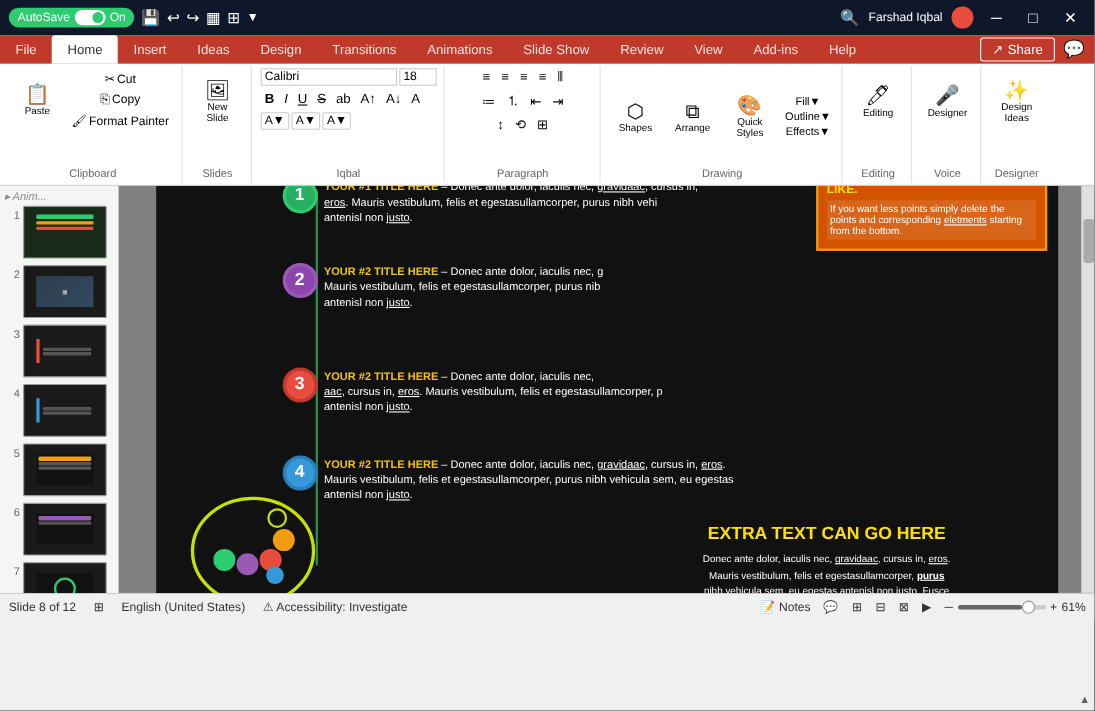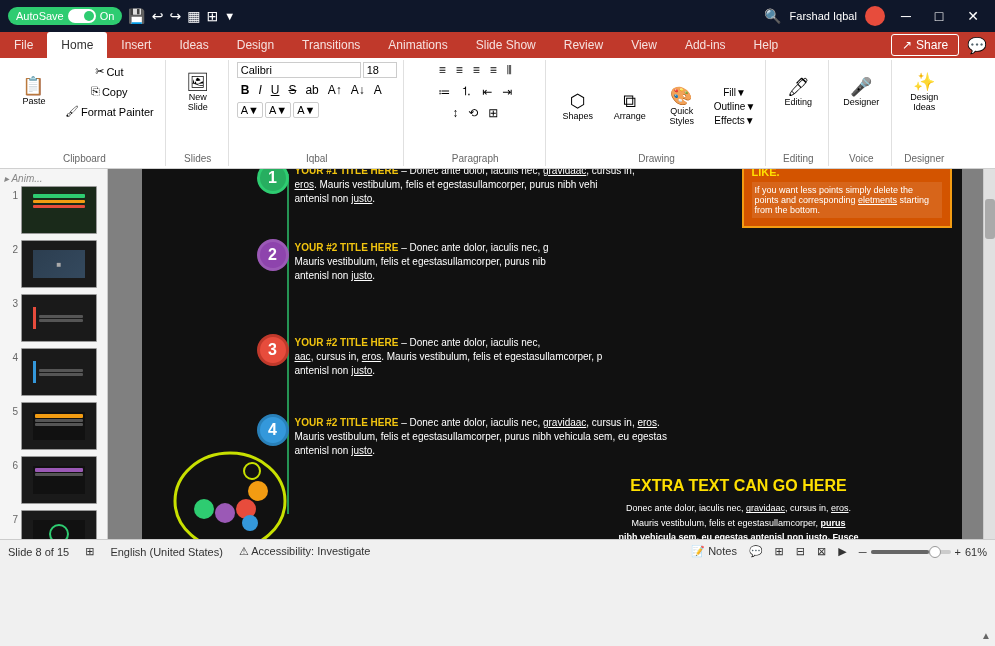--- a/index.html
+++ b/index.html
@@ -379,39 +379,39 @@
           <circle cx="34" cy="68" r="10" fill="#2ecc71"></circle>
           <circle cx="55" cy="72" r="10" fill="#9b59b6"></circle>
           <circle cx="76" cy="68" r="10" fill="#e74c3c"></circle>
           <circle cx="88" cy="50" r="10" fill="#f39c12"></circle>
           <circle cx="80" cy="82" r="8" fill="#3498db"></circle>
 
           <circle cx="82" cy="30" r="8" fill="#111" stroke="#c8e000" stroke-width="2"></circle>
         </svg>
       </div>
 
-      <div style="position:absolute;right:28px;bottom:25px;width:390px;text-align:center;">
+      <div style="position:absolute;right:15px;bottom:25px;width:390px;text-align:center;">
         <div style="color:#ffe000;font-size:16px;font-weight:bold;margin-bottom:6px;">EXTRA TEXT CAN GO HERE</div>
         <div style="color:white;font-size:9px;line-height:1.6;">
           Donec ante dolor, iaculis nec, <span style="text-decoration:underline;">gravidaac</span>, cursus in, <span style="text-decoration:underline;">eros</span>.<br>
           Mauris vestibulum, felis et egestasullamcorper, <span style="font-weight:bold;text-decoration:underline;">purus</span><br>
-          <span style="font-weight:bold;text-decoration:underline;">nibh vehicula sem, eu egestas antenisl non justo. Fusce</span><br>
+          <span style="font-weight:normal;text-decoration:underline;">nibh vehicula sem, eu egestas antenisl non justo. Fusce</span><br>
           , lorem nev .
         </div>
       </div>
     </div>
 
     <div style="position:absolute;right:0;top:0;width:12px;height:100%;background:#e0e0e0;border-left:1px solid #ccc;">
       <div style="width:10px;height:40px;background:#aaa;border-radius:3px;margin:2px auto;margin-top:30px;"></div>
     </div>
   </div>
 </div>
 
 <div class="status-bar">
-  <span>Slide 8 of 15</span>
+  <span>Slide 8 of 12</span>
   <span>⊞</span>
   <span>English (United States)</span>
   <span>
     <span>⚠</span>
     <span>Accessibility: Investigate</span>
   </span>
 
   <div class="status-bar-right">
     <span>
       <span>📝</span>

